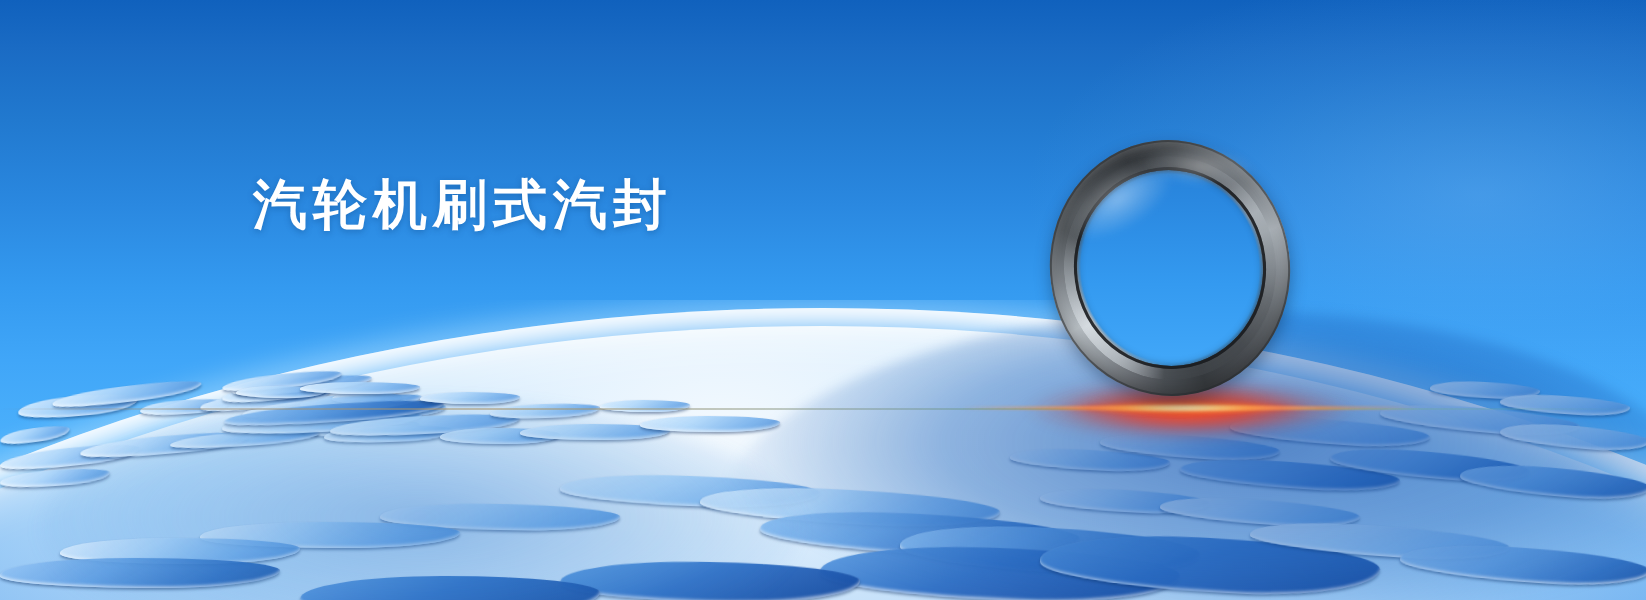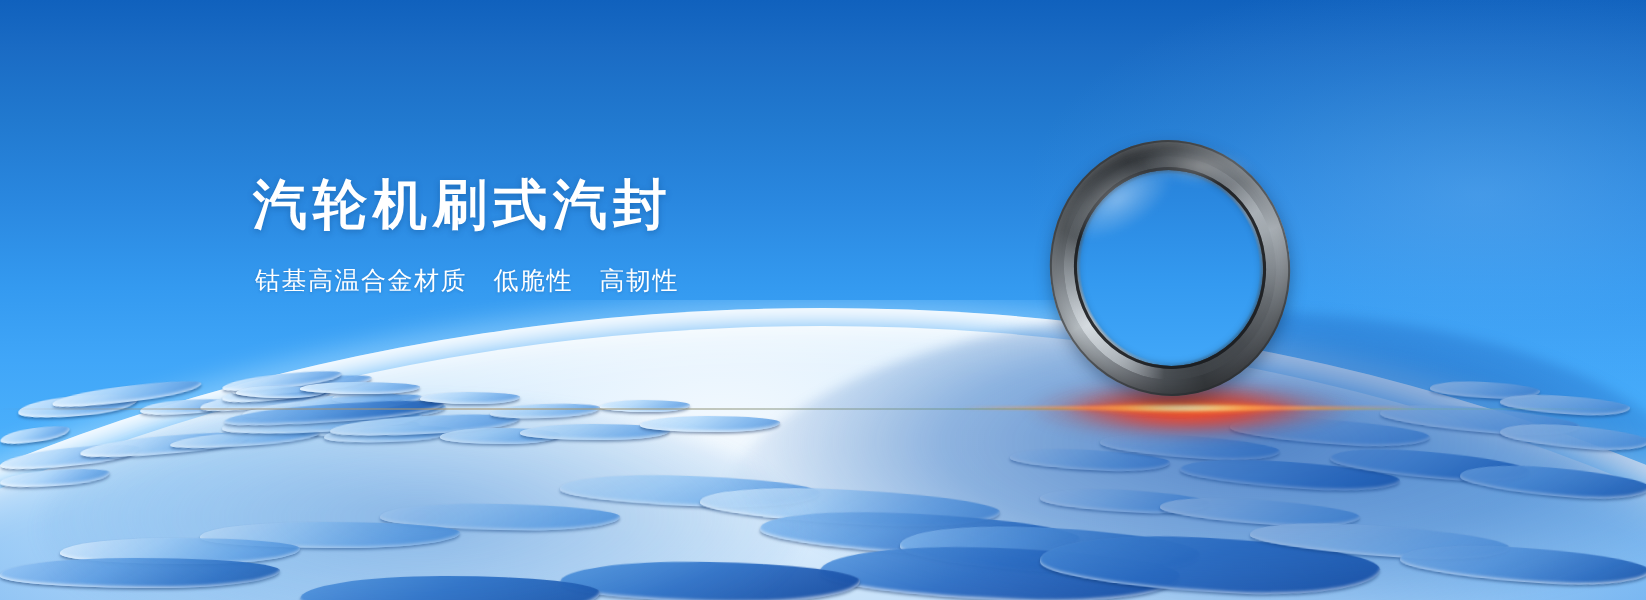--- a/index.html
+++ b/index.html
@@ -571,16 +571,15 @@
     </div>
     <div class="ring-chamfer"></div>
     <div class="ring-lip"></div>
     <div class="ring-edge"></div>
     <div class="ring-spec"></div>
     <div class="ring-spec2"></div>
   </div>
 
   <div class="copy">
     <h1 class="headline">汽轮机刷式汽封</h1>
-    <p class="sub1">钴基高温合金材质　低脆性　高韧性</p>
   </div>
 
 </div>
 
 </body></html>

